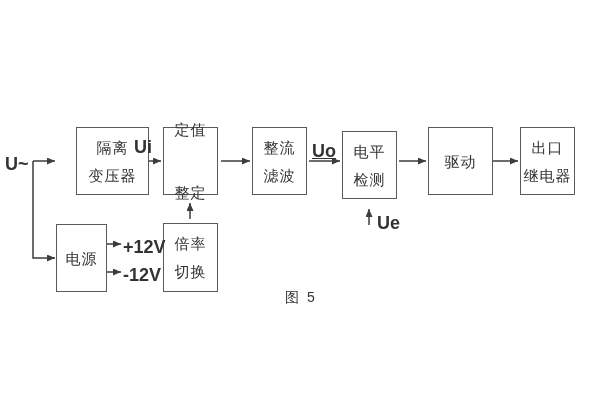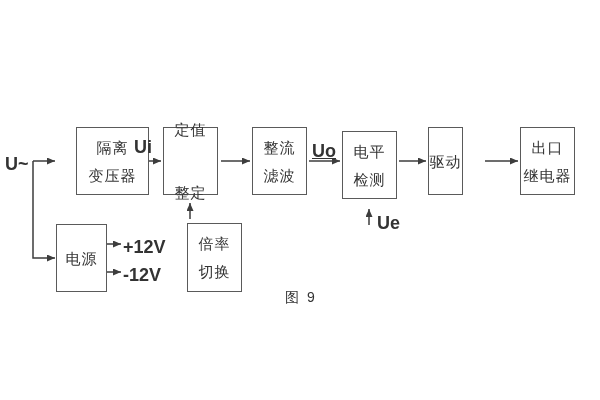--- a/index.html
+++ b/index.html
@@ -65,38 +65,38 @@
     <span>整定</span>
   </div>
   <div class="block" style="left:252px;top:127px;width:55px;height:68px;">
     <span>整流</span>
     <span>滤波</span>
   </div>
   <div class="block" style="left:342px;top:131px;width:55px;height:68px;">
     <span>电平</span>
     <span>检测</span>
   </div>
-  <div class="block" style="left:428px;top:127px;width:35px;height:68px;">
+  <div class="block" style="left:428px;top:127px;width:65px;height:68px;">
     <span>驱动</span>
   </div>
   <div class="block" style="left:520px;top:127px;width:55px;height:68px;">
     <span>出口</span>
     <span>继电器</span>
   </div>
 
   <div class="block" style="left:56px;top:224px;width:51px;height:68px;">
     <span>电源</span>
   </div>
-  <div class="block" style="left:163px;top:223px;width:55px;height:69px;margin-left:24px;">
+  <div class="block" style="left:163px;top:223px;width:55px;height:69px;">
     <span>倍率</span>
     <span>切换</span>
   </div>
 
   <span class="siglbl" style="left:5px;top:155px;">U~</span>
   <span class="siglbl" style="left:134px;top:138px;">Ui</span>
   <span class="siglbl" style="left:312px;top:142px;text-decoration:underline;">Uo</span>
   <span class="siglbl" style="left:377px;top:214px;">Ue</span>
   <span class="siglbl" style="left:123px;top:238px;">+12V</span>
   <span class="siglbl" style="left:123px;top:266px;">-12V</span>
 
-  <span class="caption" style="left:285px;top:290px;">图 9</span>
+  <span class="caption" style="left:285px;top:290px;">图 5</span>
 
 </div>
 
 </body></html>

